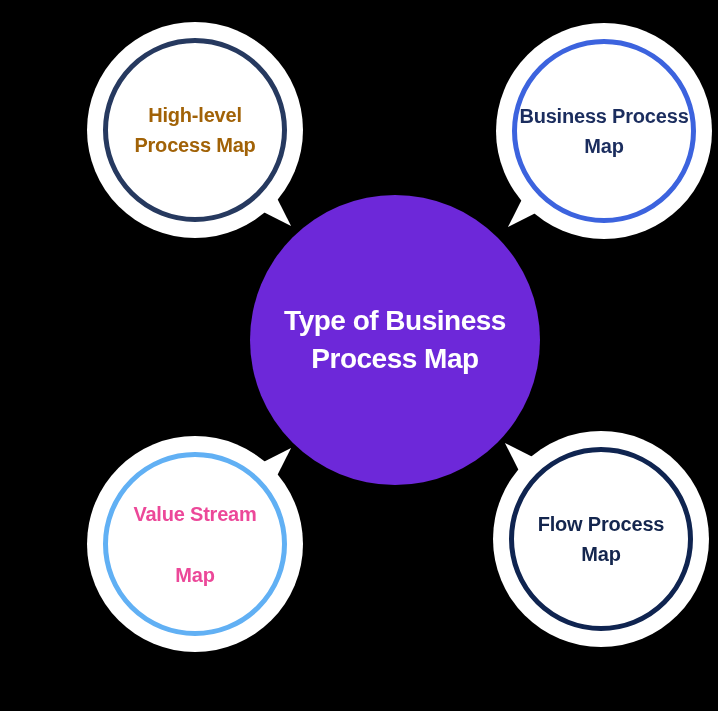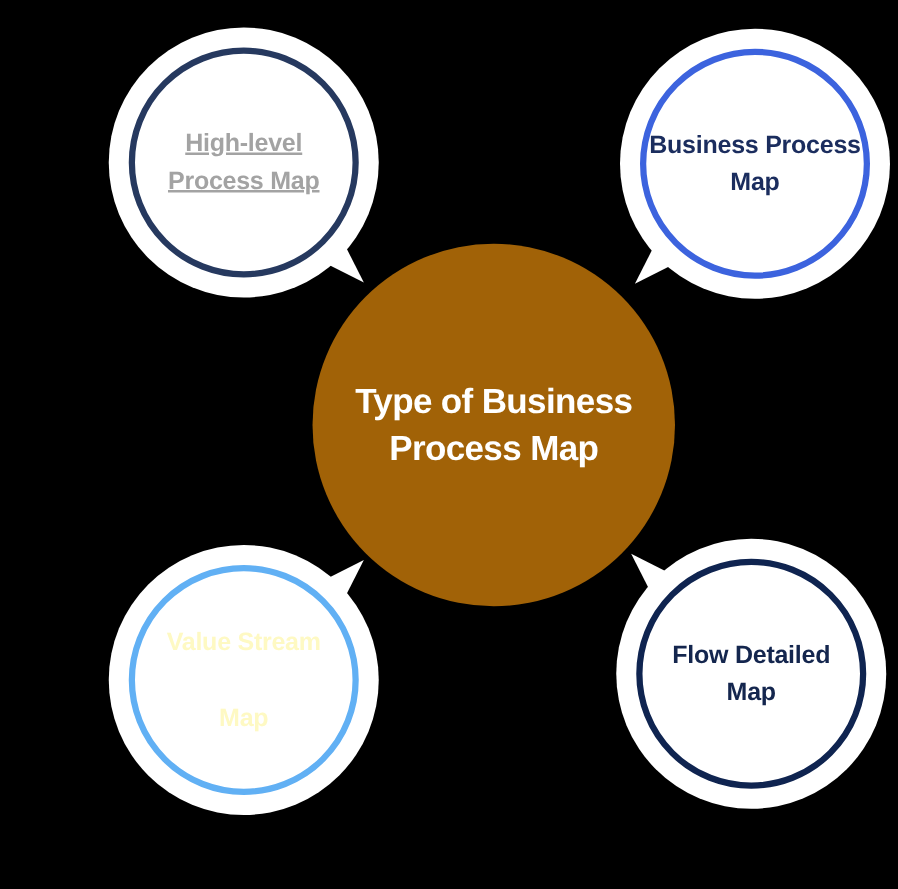--- a/index.html
+++ b/index.html
@@ -93,60 +93,60 @@
   .pos-tl .tail { left: 142px; top: 142px; clip-path: polygon(8% 52%, 52% 8%, 97% 97%); }
   .pos-tr .tail { left: 10px;  top: 142px; clip-path: polygon(92% 52%, 48% 8%, 3% 97%); }
   .pos-bl .tail { left: 142px; top: 10px;  clip-path: polygon(8% 48%, 52% 92%, 97% 3%); }
   .pos-br .tail { left: 10px;  top: 10px;  clip-path: polygon(92% 48%, 48% 92%, 3% 3%); }
 </style>
 </head>
 <body>
 
 <div class="canvas">
 
-  <div class="center-circle" style="background-color: #a16207;">
+  <div class="center-circle" style="background-color: #6d28d9;">
     <div class="center-label" style="color: rgb(255, 255, 255);">
       <div>Type of Business</div>
       <div>Process Map</div>
     </div>
   </div>
 
   <div class="satellite pos-tl">
     <div class="bubble"></div>
     <div class="tail"></div>
     <div class="ring" style="border-color: rgb(38, 57, 95);"></div>
-    <div class="node-label" style="color: #a3a3a3; text-decoration: underline;">
+    <div class="node-label" style="color: #a16207;">
       <div>High-level</div>
       <div>Process Map</div>
     </div>
   </div>
 
   <div class="satellite pos-tr">
     <div class="bubble"></div>
     <div class="tail"></div>
     <div class="ring" style="border-color: rgb(60, 99, 222);"></div>
     <div class="node-label" style="color: rgb(27, 45, 94);">
       <div>Business Process</div>
       <div>Map</div>
     </div>
   </div>
 
   <div class="satellite pos-bl">
     <div class="bubble"></div>
     <div class="tail"></div>
     <div class="ring" style="border-color: rgb(97, 176, 244);"></div>
-    <div class="node-label" style="color: #fef9c3; gap: 31px;">
+    <div class="node-label" style="color: #ec4899; gap: 31px;">
       <div>Value Stream</div>
       <div>Map</div>
     </div>
   </div>
 
   <div class="satellite pos-br">
     <div class="bubble"></div>
     <div class="tail"></div>
     <div class="ring" style="border-color: rgb(15, 36, 80);"></div>
     <div class="node-label" style="color: rgb(20, 38, 78);">
-      <div>Flow Detailed</div>
+      <div>Flow Process</div>
       <div>Map</div>
     </div>
   </div>
 
 </div>
 
 </body></html>

